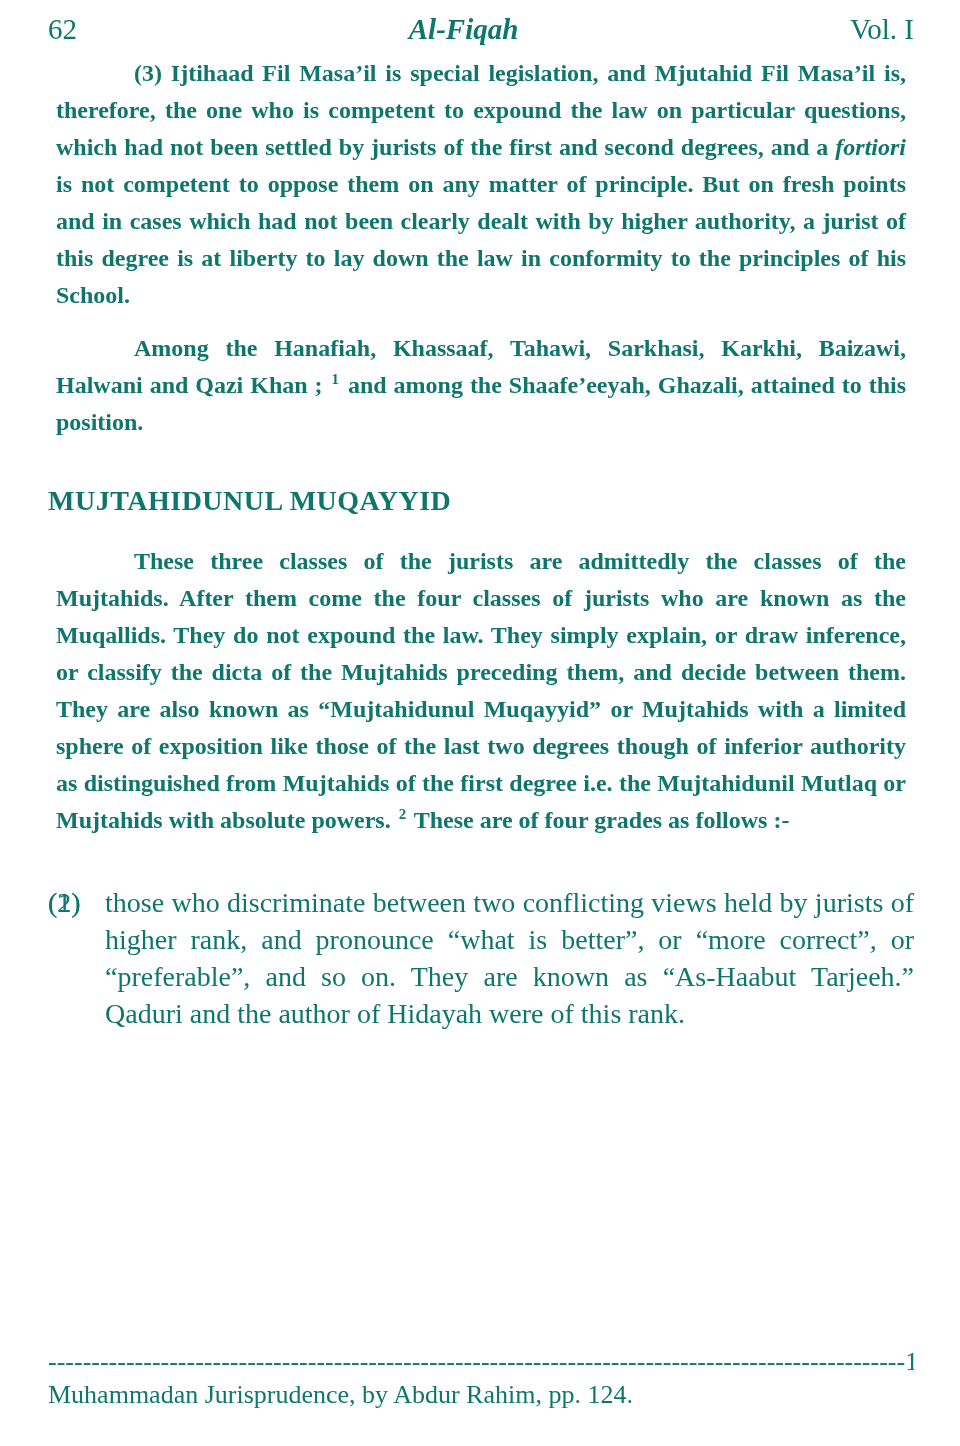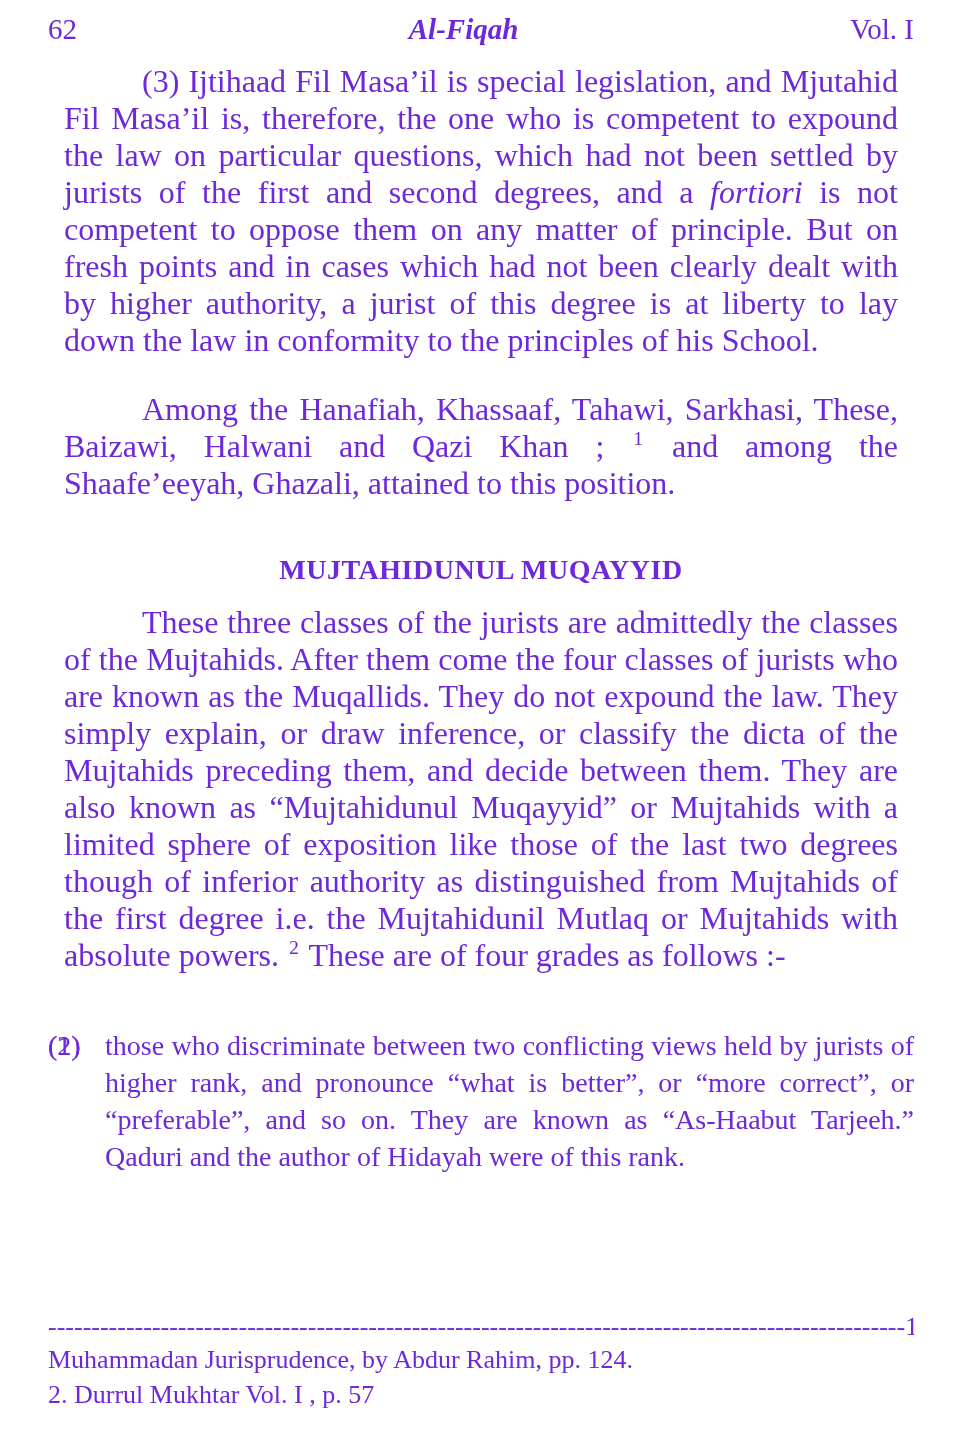--- a/index.html
+++ b/index.html
@@ -1,52 +1,52 @@
 <!DOCTYPE html>
 <html><head>
 <meta charset="utf-8">
 <style>
   html, body { margin: 0; padding: 0; background: #e8e8e8; }
   .page {
     width: 960px;
     height: 1446px;
     margin: 0 auto;
     background: #ffffff;
-    color: #6d28d9;
+    color: #0f766e;
     font-family: "Liberation Serif", "DejaVu Serif", serif;
     box-sizing: border-box;
     padding: 12px 46px 34px 48px;
     display: flex;
     flex-direction: column;
     overflow: hidden;
   }
   .page-header {
     display: flex;
     justify-content: space-between;
     align-items: baseline;
     font-size: 29px;
     line-height: 1.2;
   }
   .page-header .title { font-weight: bold; font-style: italic; }
   p.body-para {
-    margin: 16px;
-    font-size: 32px;
+    margin: 8px;
+    font-size: 24px;
     line-height: 37px;
     text-align: justify;
     text-indent: 78px;
+    font-weight: bold;
   }
   .para-1 { margin-top: 26px; }
   .para-2 { margin-top: 0; }
   .section-heading {
-    margin: 33px 0 0 0;
+    margin: 33px 0 16px 0;
     font-size: 28px;
     line-height: 37px;
     font-weight: bold;
     letter-spacing: 0.5px;
-    text-align: center;
   }
   .para-3 { margin-top: 0; }
   .grade-list { margin-top: 37px; }
   .list-item {
     position: relative;
     padding-left: 57px;
     font-size: 28px;
     line-height: 37px;
     text-align: justify;
   }
@@ -77,35 +77,34 @@
 <div class="page">
 
   <div class="page-header">
     <span>62</span>
     <span class="title">Al-Fiqah</span>
     <span>Vol. I</span>
   </div>
 
   <p class="body-para para-1"><span>(3)  Ijtihaad Fil Masa’il is special legislation, and Mjutahid Fil Masa’il is, therefore, the one who is competent to expound the law on particular questions, which had not been settled by jurists of the first and second degrees, and a </span><span class="italic">fortiori</span><span> is not competent to oppose them on any matter of principle. But on fresh points and in cases which had not been clearly dealt with by higher authority, a jurist of this degree is at liberty to lay down the law in conformity to the principles of his School.</span></p>
 
-  <p class="body-para para-2"><span>Among the Hanafiah, Khassaaf, Tahawi, Sarkhasi, These, Baizawi, Halwani and Qazi Khan ; </span><sup class="fn-ref">1</sup><span> and among the Shaafe’eeyah, Ghazali, attained to this position.</span></p>
+  <p class="body-para para-2"><span>Among the Hanafiah, Khassaaf, Tahawi, Sarkhasi, Karkhi, Baizawi, Halwani and Qazi Khan ; </span><sup class="fn-ref">1</sup><span> and among the Shaafe’eeyah, Ghazali, attained to this position.</span></p>
 
   <h2 class="section-heading">MUJTAHIDUNUL MUQAYYID</h2>
 
   <p class="body-para para-3"><span>These three classes of the jurists are admittedly the classes of the Mujtahids. After them come the four classes of jurists who are known as the Muqallids. They do not expound the law. They simply explain, or draw inference, or classify the dicta of the Mujtahids preceding them, and decide between them. They are also known as “Mujtahidunul Muqayyid” or Mujtahids with a limited sphere of exposition like those of the last two degrees though of inferior authority as distinguished from Mujtahids of the first degree i.e. the Mujtahidunil Mutlaq or Mujtahids with absolute powers. </span><sup class="fn-ref">2</sup><span>  These are of four grades as follows :-</span></p>
 
   <div class="grade-list">
     <div class="list-item">
       <span class="list-num">(1)</span>
     </div>
     <div class="list-item">
       <span class="list-num">(2)</span>
       <span>those who discriminate between two conflicting views held by jurists of higher rank, and pronounce “what is better”, or “more correct”, or “preferable”, and so on. They are known as “As-Haabut Tarjeeh.” Qaduri and the author of Hidayah were of this rank.</span>
     </div>
   </div>
 
   <div class="footnotes">
     <div class="fn-separator">---------------------------------------------------------------------------------------------------1.</div>
     <div>Muhammadan Jurisprudence, by Abdur Rahim, pp. 124.</div>
-    <div>2.  Durrul Mukhtar Vol. I , p. 57</div>
   </div>
 
 </div>
 
 </body></html>

